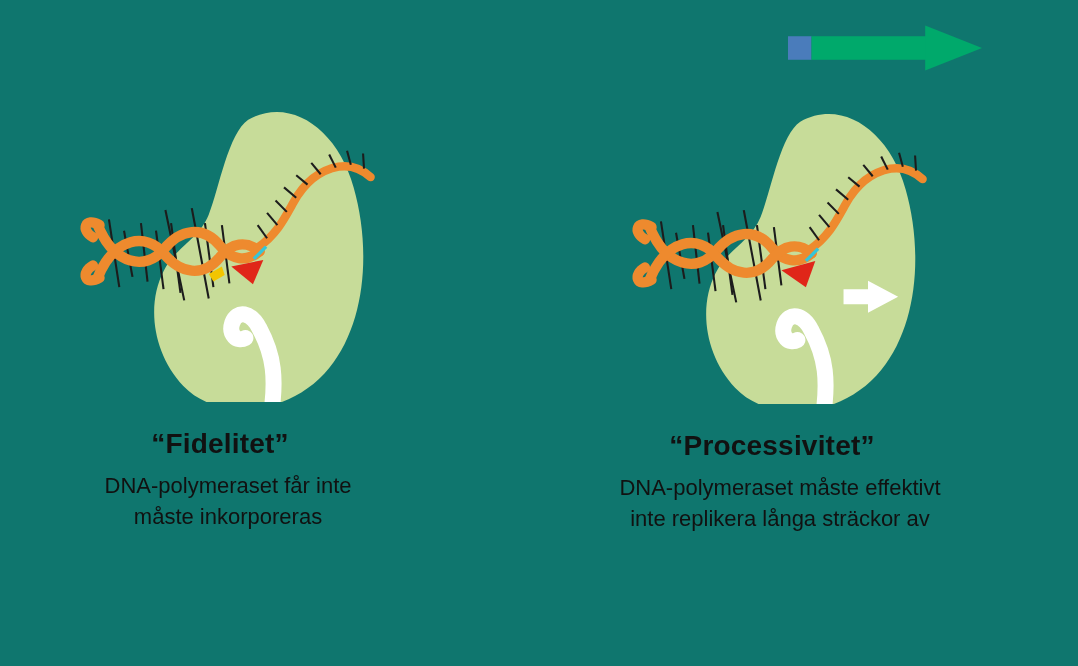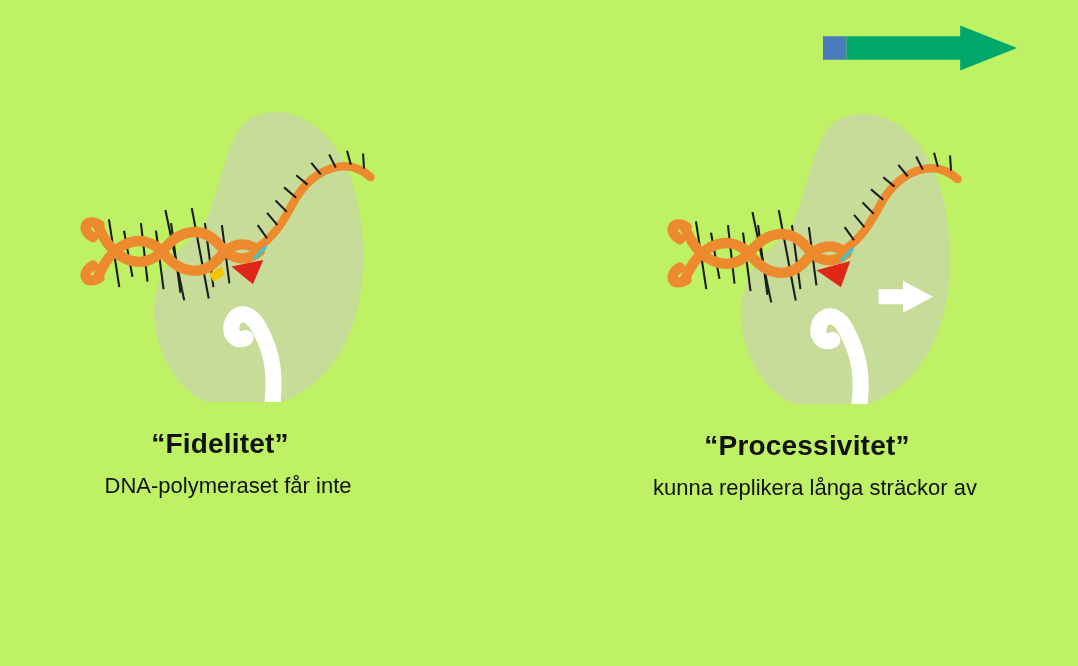--- a/index.html
+++ b/index.html
@@ -1,32 +1,32 @@
 <!DOCTYPE html>
 <html><head>
 <meta charset="utf-8">
 <title>Slide</title>
 <style>
   html,body { margin:0; padding:0; background:#ffffff; }
   .slide {
     position:relative;
     width:1078px; height:666px;
-    background:#bef264;
+    background:#0f766e;
     overflow:hidden;
     font-family:"Liberation Sans", sans-serif;
     color:#111;
   }
   .panel {
     position:absolute;
     display:flex;
     flex-direction:column;
     align-items:center;
   }
   .panel-left  { left:30px;  top:82px;  width:380px; }
-  .panel-right { left:587px; top:22px;  width:440px; }
+  .panel-right { left:552px; top:22px;  width:440px; }
   .arrow-row {
     width:100%;
     display:flex;
     justify-content:flex-end;
     padding-right:8px;
     box-sizing:border-box;
     height:52px;
   }
   .figure-svg { width:320px; height:320px; display:block; }
   .panel-right .figure-svg { margin-top:10px; }
@@ -88,20 +88,21 @@
       </g>
 
       <path d="M158,204 l14,-8 l3,9 l-12,7 z" fill="#f2c500"></path>
       <line x1="206" y1="188" x2="219" y2="175" stroke-width="3.5" stroke="#35c6d9"></line>
       <path d="M182,196 L216,189 L205,215 Z" fill="#e02619"></path>
     </svg>
 
     <div class="caption">
       <div class="caption-title">“Fidelitet”</div>
       <div class="caption-line">DNA-polymeraset får inte</div>
+      <div class="caption-line">måste inkorporeras</div>
     </div>
   </div>
 
   <div class="panel panel-right">
 
     <div class="arrow-row">
       <svg width="196" height="52" viewBox="0 0 200 52" aria-hidden="true">
         <rect x="0" y="14" width="24" height="24" fill="#4a7cbb"></rect>
         <rect x="24" y="14" width="118" height="24" fill="#00a96b"></rect>
         <path d="M140,3 L198,26 L140,49 Z" fill="#00a96b"></path>
@@ -146,17 +147,18 @@
       </g>
 
       <line x1="206" y1="188" x2="219" y2="175" stroke-width="3.5" stroke="#35c6d9"></line>
       <path d="M180,198 L216,188 L206,216 Z" fill="#e02619"></path>
 
       <path d="M246,218 L272,218 L272,209 L304,226 L272,243 L272,234 L246,234 Z" fill="#ffffff"></path>
     </svg>
 
     <div class="caption">
       <div class="caption-title">“Processivitet”</div>
-      <div class="caption-line">kunna replikera långa sträckor av</div>
+      <div class="caption-line">DNA-polymeraset måste effektivt</div>
+      <div class="caption-line">inte replikera långa sträckor av</div>
     </div>
   </div>
 
 </div>
 
 </body></html>

